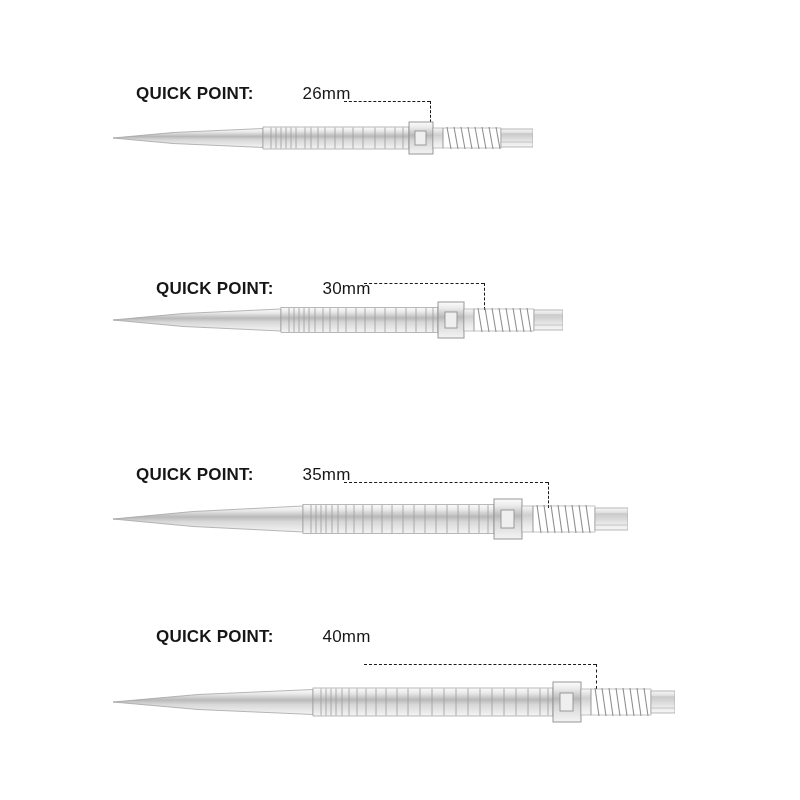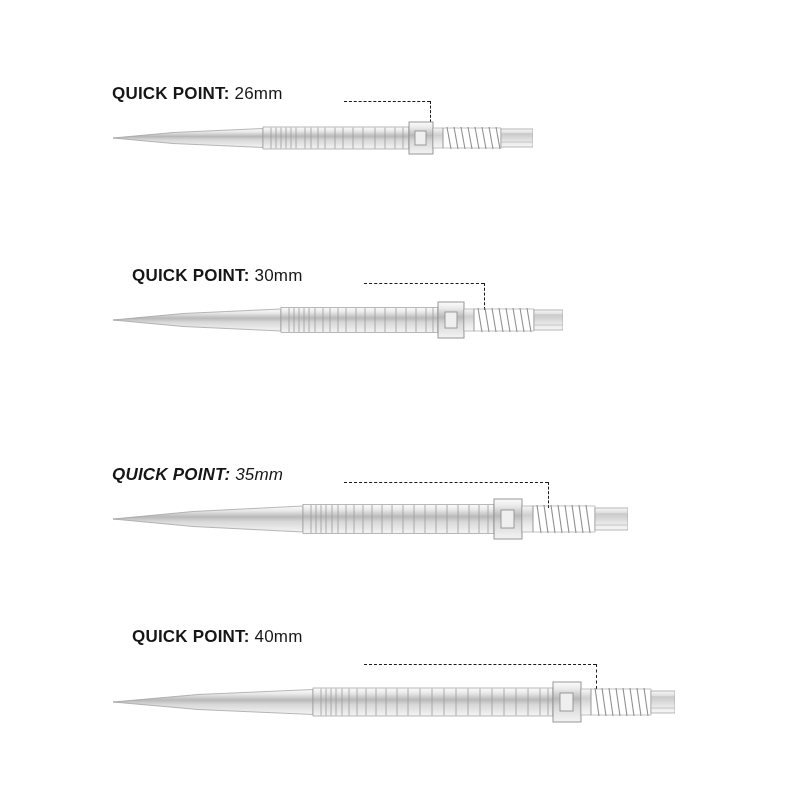--- a/index.html
+++ b/index.html
@@ -28,23 +28,25 @@
   .label {
     position: absolute;
     white-space: nowrap;
     font-size: 17px;
     letter-spacing: 0.2px;
     color: #161616;
     line-height: 1;
   }
   .label .bold {
     font-weight: bold;
+    margin-left: 24px;
   }
   .label .size {
     font-weight: normal;
+    margin-left: 44px;
   }
   .leader {
     position: absolute;
     height: 0;
     border-top: 1.6px dashed #1a1a1a;
   }
   .leader-drop {
     position: absolute;
     width: 0;
     border-left: 1.6px dashed #1a1a1a;
@@ -125,21 +127,21 @@
       </g>
       <rect x="330" y="10" width="58" height="20" fill="none" stroke="#9a9a9a" stroke-width="0.6"></rect>
 
       <rect x="388" y="11" width="32" height="18" fill="url(#gs26)" stroke="#9a9a9a" stroke-width="0.7"></rect>
       <line x1="388" y1="16" x2="420" y2="16" stroke="#bdbdbd" stroke-width="0.8"></line>
       <line x1="388" y1="24" x2="420" y2="24" stroke="#bdbdbd" stroke-width="0.8"></line>
     </svg>
   </div>
 
   <div class="row">
-    <div class="label" style="left:132px; top:267px;">
+    <div class="label" style="left:132px; top:280px;">
       <span class="bold">QUICK POINT:</span>
       <span class="size">30mm</span>
     </div>
     <div class="leader" style="left:364px; top:283px; width:120px;"></div>
     <div class="leader-drop" style="left:484px; top:283px; height:27px;"></div>
 
     <svg class="point-svg" style="left:113px; top:298px;" width="450" height="44" viewBox="0 0 450 44">
       <defs>
         <linearGradient id="g30" x1="0" y1="0" x2="0" y2="1">
           <stop offset="0%" stop-color="#fcfcfc"></stop>
@@ -192,21 +194,21 @@
           <line x1="414" y1="10" x2="418" y2="34"></line>
       </g>
       <rect x="361" y="11" width="60" height="22" fill="none" stroke="#9a9a9a" stroke-width="0.6"></rect>
       <rect x="421" y="12" width="29" height="20" fill="url(#gs30)" stroke="#9a9a9a" stroke-width="0.7"></rect>
       <line x1="421" y1="17" x2="450" y2="17" stroke="#bdbdbd" stroke-width="0.8"></line>
       <line x1="421" y1="27" x2="450" y2="27" stroke="#bdbdbd" stroke-width="0.8"></line>
     </svg>
   </div>
 
   <div class="row">
-    <div class="label" style="left:112px; top:466px;font-style:italic;">
+    <div class="label" style="left:112px; top:466px;">
       <span class="bold">QUICK POINT:</span>
       <span class="size">35mm</span>
     </div>
     <div class="leader" style="left:344px; top:482px; width:204px;"></div>
     <div class="leader-drop" style="left:548px; top:482px; height:26px;"></div>
 
     <svg class="point-svg" style="left:113px; top:494px;" width="515" height="50" viewBox="0 0 515 50">
       <defs>
         <linearGradient id="g35" x1="0" y1="0" x2="0" y2="1">
           <stop offset="0%" stop-color="#fcfcfc"></stop>

